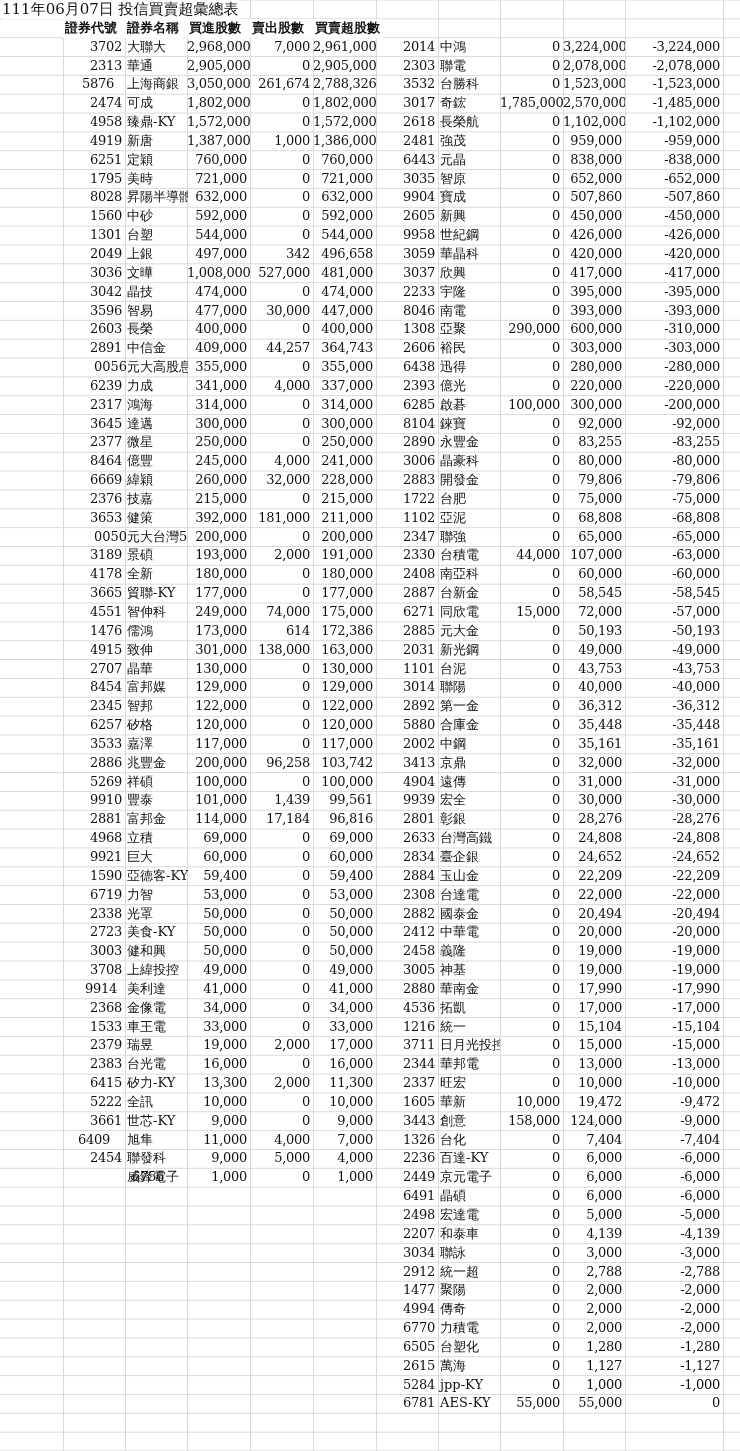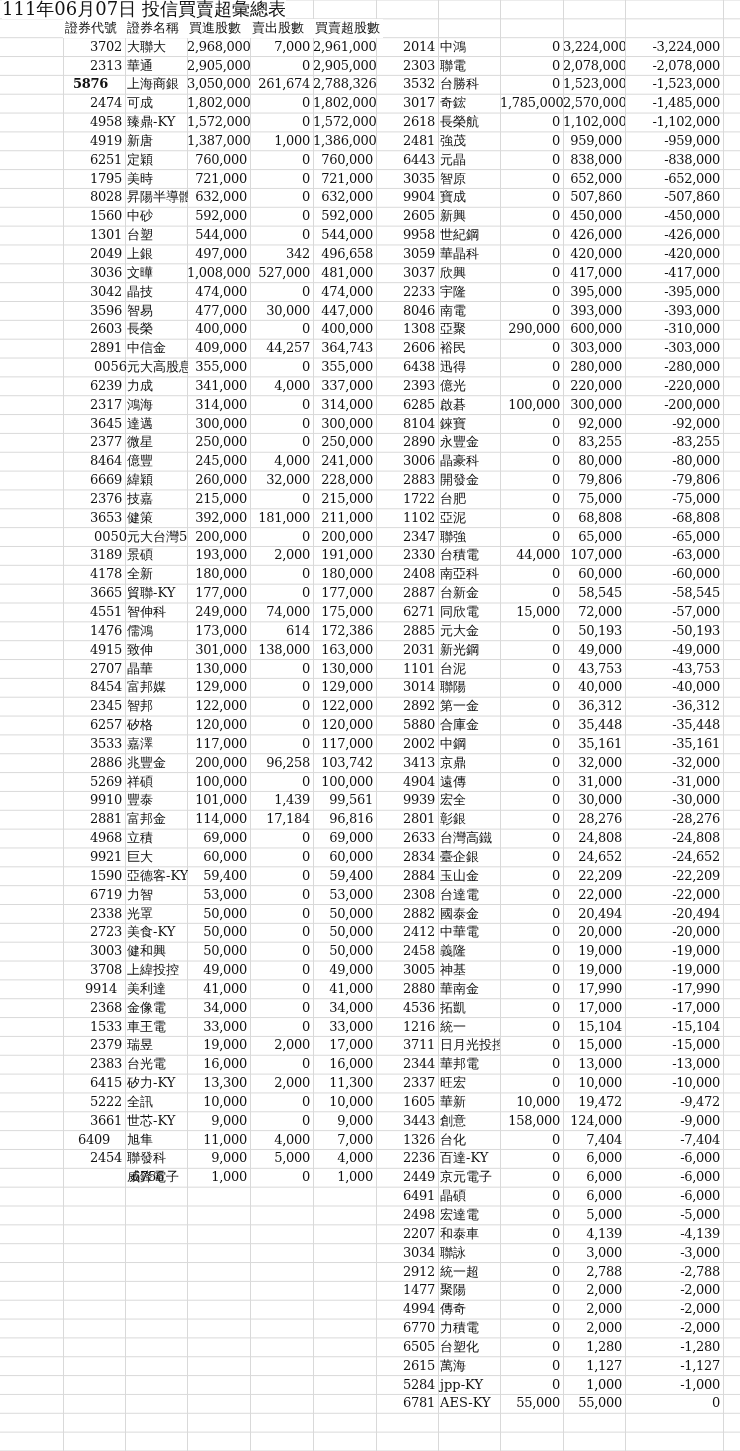--- a/index.html
+++ b/index.html
@@ -8,22 +8,22 @@
   .grid { position:absolute; left:0; top:0; width:740px; height:1451px;
           background-image:
             linear-gradient(to bottom, #d9d9d9 1px, transparent 1px);
           background-size:100% 18.85px; background-position:0 -0.5px; pointer-events:none; }
   .vline { position:absolute; top:0; bottom:0; width:1px; background:#d9d9d9; }
   .sheet { position:absolute; left:0; top:0; width:740px; }
   .row { position:relative; height:18.85px; line-height:18.85px; white-space:nowrap; }
   .cell { position:absolute; top:0; height:18.85px; overflow:hidden; box-sizing:border-box; }
   .num { text-align:right; padding-right:3px; letter-spacing:-0.3px; }
   .txt { text-align:left; padding-left:2px; }
-  .title { position:absolute; left:2px; top:0; height:18.85px; line-height:18.85px; font-size:18px; white-space:nowrap; }
-  .hdr { text-align:left; padding-left:2px; }
+  .title { position:absolute; left:2px; top:0; height:18.85px; line-height:18.85px; font-size:15px; white-space:nowrap; }
+  .hdr { text-align:left; padding-left:2px;font-weight:bold; }
   
   .c-lcode { left:63px;  width:124px; }
   .c-lcode.etf { text-align:left; padding-left:14px; left:60px;margin-left:20px; }
   .c-lname { left:125px; width:63px; }
   .c-lbuy  { left:187px; width:63px; }
   .c-lsell { left:250px; width:63px; }
   .c-lnet  { left:313px; width:63px; }
   
   .c-rcode { left:376px; width:62px; }
   .c-rname { left:438px; width:62px; }
@@ -78,21 +78,21 @@
         <div class="cell num c-lbuy">2,905,000</div>
         <div class="cell num c-lsell">0</div>
         <div class="cell num c-lnet">2,905,000</div>
         <div class="cell num c-rcode">2303</div>
         <div class="cell txt c-rname">聯電</div>
         <div class="cell num c-rbuy">0</div>
         <div class="cell num c-rsell">2,078,000</div>
         <div class="cell num c-rnet">-2,078,000</div>
       </div>
       <div class="row">
-        <div class="cell num c-lcode" style="left: 49px; width: 62px; font-weight: bold;">5876</div>
+        <div class="cell num c-lcode" style="left: 55px; width: 62px;">5876</div>
         <div class="cell txt c-lname">上海商銀</div>
         <div class="cell num c-lbuy">3,050,000</div>
         <div class="cell num c-lsell">261,674</div>
         <div class="cell num c-lnet">2,788,326</div>
         <div class="cell num c-rcode">3532</div>
         <div class="cell txt c-rname">台勝科</div>
         <div class="cell num c-rbuy">0</div>
         <div class="cell num c-rsell">1,523,000</div>
         <div class="cell num c-rnet">-1,523,000</div>
       </div>

